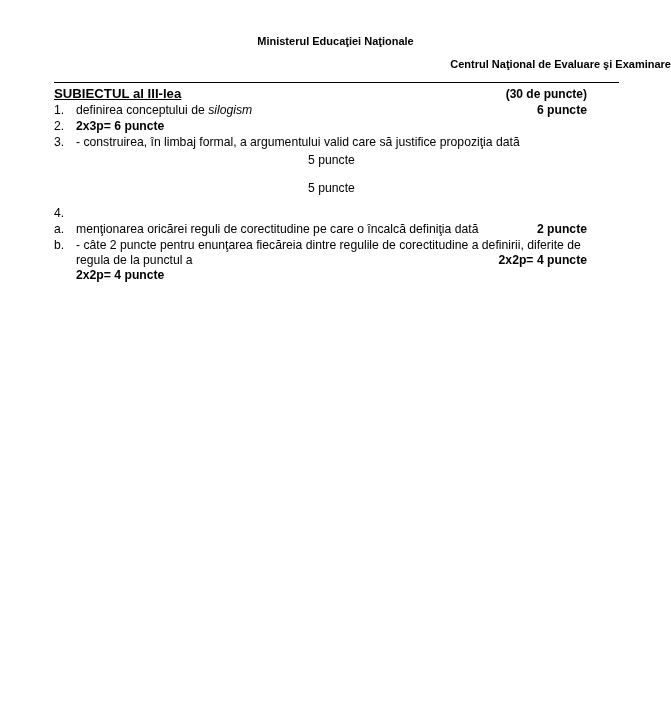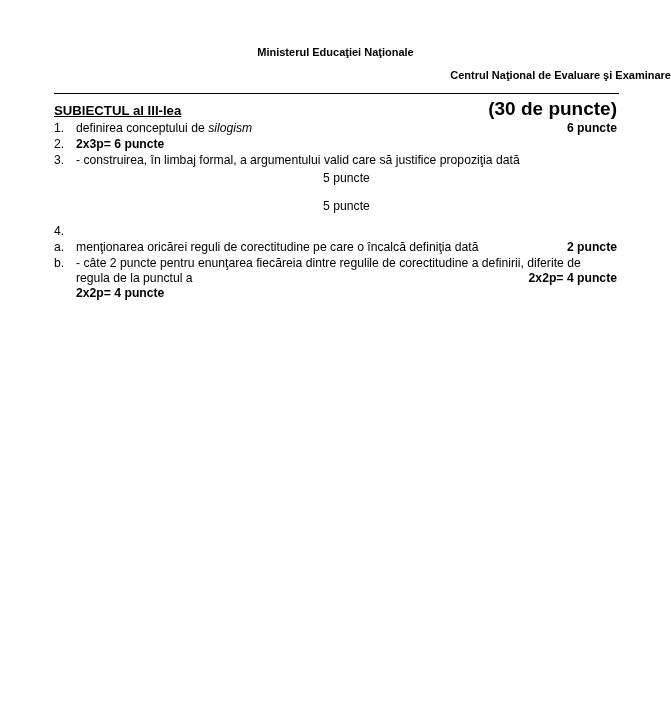--- a/index.html
+++ b/index.html
@@ -20,48 +20,48 @@
     height: 709px;
     position: relative;
     box-sizing: border-box;
     padding: 0;
   }
   .header {
     text-align: center;
     font-size: 11px;
     font-weight: bold;
     line-height: 1.35;
-    padding-top: 45px;
+    padding-top: 34px;
   }
   .header .line2 {
     margin-top: 8px;
     text-align: right;
   }
   .rule {
     border-top: 1px solid #000;
     margin: 10px 52px 0 54px;
   }
   .content {
-    margin: 0 54px 0 54px;
+    margin: 0 84px 0 54px;
     font-size: 12.2px;
     line-height: 1.22;
   }
   .subject-row {
     display: flex;
     justify-content: space-between;
     align-items: baseline;
     font-weight: bold;
     margin-top: 3px;
   }
   .subject-title {
     text-decoration: underline;
     font-size: 13.2px;
   }
   .subject-points {
-    font-size: 19px;
+    font-size: 12px;
   }
   .item {
     display: flex;
     margin-top: 1px;
   }
   .item .num {
     width: 22px;
     flex: 0 0 22px;
     font-weight: normal;
   }

